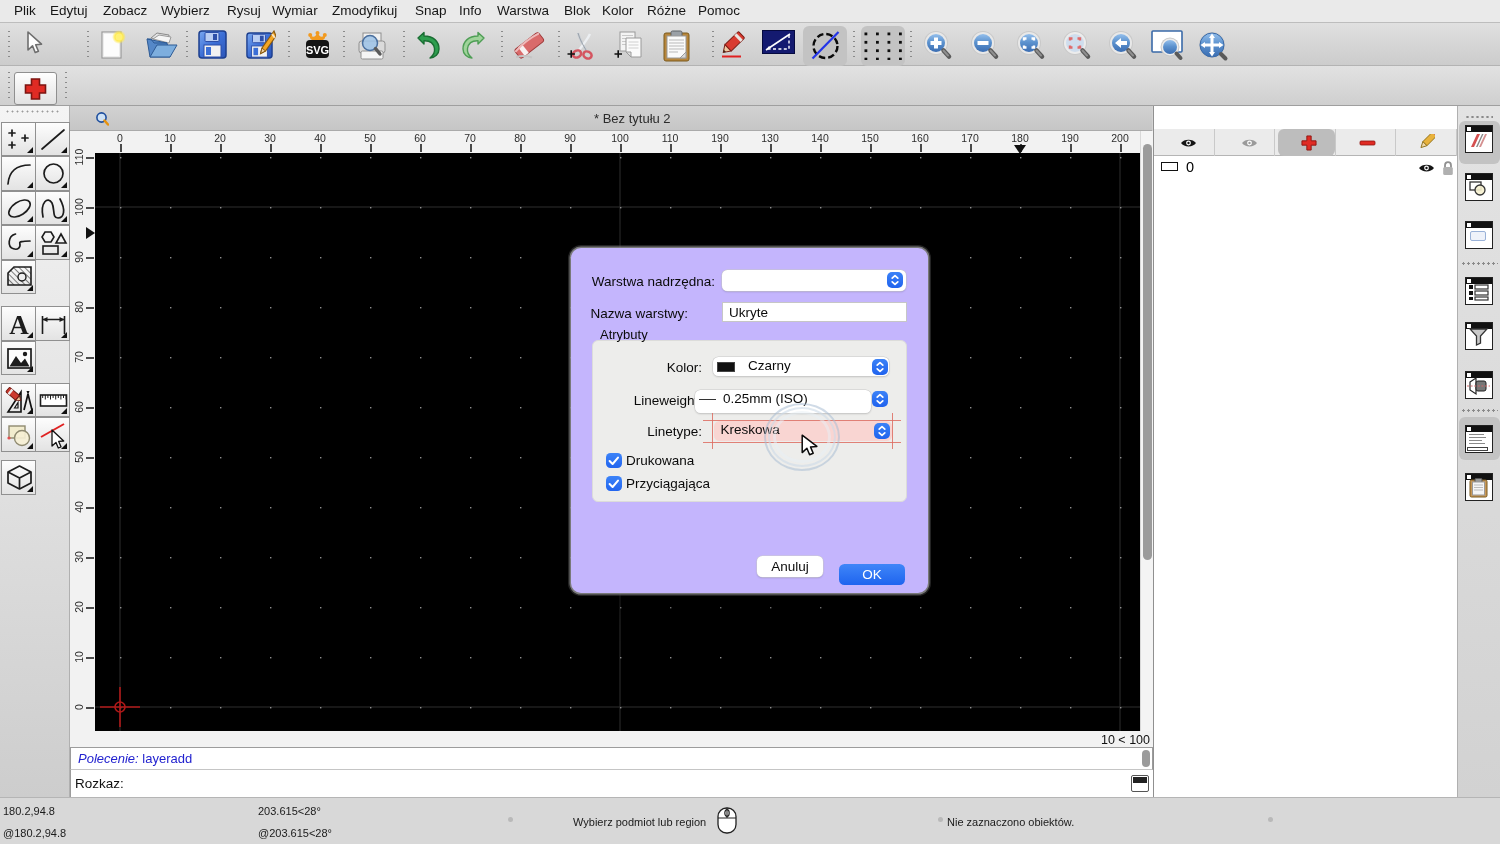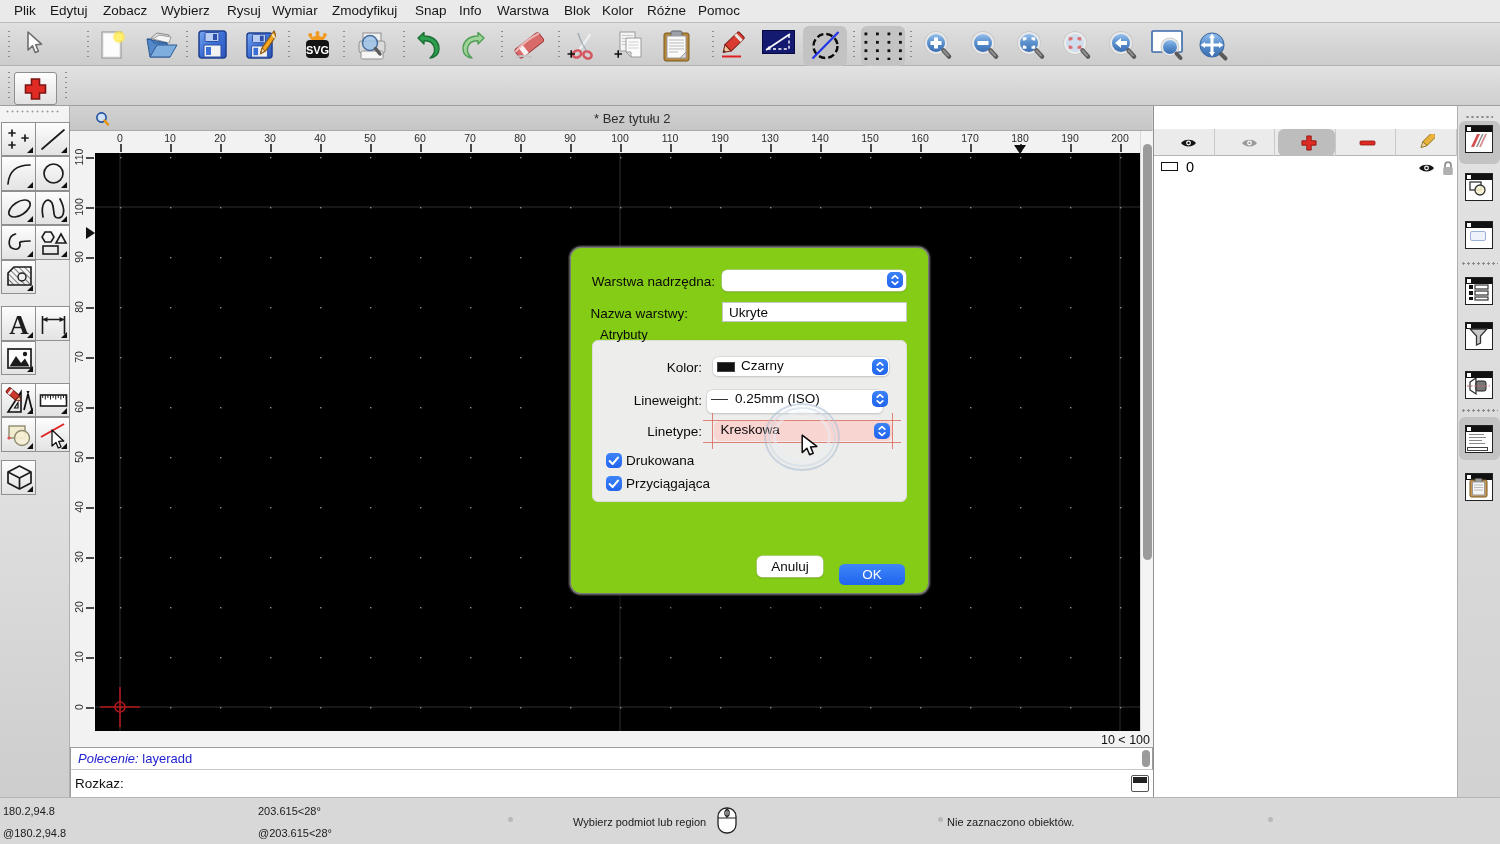--- a/index.html
+++ b/index.html
@@ -31,21 +31,21 @@
 #cmdline{left:70px;top:770px;width:1083px;height:27px;background:#fff;border-left:1px solid #9c9c9c;font-size:13.5px;color:#111;}
 #rpanel{left:1153px;top:106px;width:304px;height:691px;background:#fff;border-left:1px solid #909090;}
 #rphead{position:absolute;left:0;top:0;width:303px;height:23px;background:linear-gradient(#dedede,#c9c9c9);border-bottom:1px solid #a8a8a8;}
 #rptools{position:absolute;left:0;top:23px;width:303px;height:27px;background:#ebebeb;border-bottom:1px solid #b5b5b5;}
 .rpcell{position:absolute;top:0;height:27px;border-right:1px solid #c9c9c9;}
 #rstrip{left:1457px;top:106px;width:43px;height:691px;background:linear-gradient(180deg,#e3e3e3,#d2d2d2);border-left:1px solid #b0b0b0;}
 .mini{position:absolute;left:7px;width:28px;height:28px;background:#fff;border:1.5px solid #222;}
 .minibar{position:absolute;left:0;top:0;width:100%;height:6px;background:#111;}
 .minidot{position:absolute;left:1px;top:1px;width:4px;height:4px;background:#fff;}
 #statusbar{left:0;top:797px;width:1500px;height:47px;background:#d8d8d8;border-top:1px solid #b5b5b5;font-size:11px;color:#1a1a1a;}
-#dialog{left:571px;top:248px;width:357px;height:345px;background:#84cc16;border-radius:10px;box-shadow:0 0 0 1.5px rgba(150,150,150,.75),0 0 0 3px rgba(90,90,90,.4),0 12px 30px rgba(0,0,0,.55);font-size:13.5px;color:#0a0a0a;}
+#dialog{left:571px;top:248px;width:357px;height:345px;background:#c4b5fd;border-radius:10px;box-shadow:0 0 0 1.5px rgba(150,150,150,.75),0 0 0 3px rgba(90,90,90,.4),0 12px 30px rgba(0,0,0,.55);font-size:13.5px;color:#0a0a0a;}
 .dlabel{position:absolute;text-align:right;}
 .combo{position:absolute;background:#fff;border-radius:5.5px;box-shadow:0 0 0 0.5px #c9c9c9,0 1px 2px rgba(0,0,0,.18);}
 .stepper{position:absolute;width:16px;height:16px;border-radius:5px;background:linear-gradient(#3b82f7,#2063ee);}
 .stepper svg{position:absolute;left:1px;top:1px;}
 .tfield{position:absolute;background:#fff;border:1px solid #c6c6c6;}
 .cbx{position:absolute;width:15.5px;height:15.5px;border-radius:4.5px;background:linear-gradient(#3c83f8,#2265ef);}
 .btn{position:absolute;width:66px;height:21px;border-radius:5.5px;font-size:13.5px;text-align:center;line-height:21px;}
 .rippl{position:absolute;border-radius:50%;pointer-events:none;}
 </style></head>
 <body>
@@ -990,31 +990,31 @@
     </div>
     <div class="dlabel" style="left:0px;top:58px;width:117px;">Nazwa warstwy:</div>
     <div class="tfield" style="left:151px;top:54px;width:185px;height:20px;">
       <span style="position:absolute;left:6px;top:2px;">Ukryte</span>
     </div>
     <div style="position:absolute;left:21px;top:92px;width:315px;height:162px;background:#ededeb;border:1px solid #dcdcda;border-radius:6px;"></div>
     <div style="position:absolute;left:29px;top:79px;font-size:13px;">Atrybuty</div>
     <div class="dlabel" style="left:0px;top:112px;width:131px;">Kolor:</div>
     <div class="combo" style="left:142px;top:109px;width:176px;height:19px;">
       <div style="position:absolute;left:4px;top:4.5px;width:18px;height:10px;background:#111;border:1px solid #444;"></div>
-      <span style="position:absolute;left:28px;top:1px;">Czarny</span>
+      <span style="position:absolute;left:35px;top:1px;">Czarny</span>
     </div>
     <div class="stepper" style="left:301px;top:110.5px;">
       <svg width="14" height="14" viewBox="0 0 14 14">
         <g stroke="#fff" stroke-width="1.7" fill="none" stroke-linecap="round" stroke-linejoin="round">
           <path d="M4.2 5.2 L7 2.6 L9.8 5.2 M4.2 8.8 L7 11.4 L9.8 8.8"></path>
         </g>
       </svg>
     </div>
     <div class="dlabel" style="left:0px;top:144.5px;width:131px;">Lineweight:</div>
-    <div class="combo" style="left:136px;top:141.5px;width:176px;height:23px;">
+    <div class="combo" style="left:124px;top:141.5px;width:176px;height:23px;">
       <div style="position:absolute;left:4px;top:9px;width:17px;height:1.8px;background:#333;"></div>
       <span style="position:absolute;left:28px;top:1px;">0.25mm (ISO)</span>
     </div>
     <div class="stepper" style="left:301px;top:143px;">
       <svg width="14" height="14" viewBox="0 0 14 14">
         <g stroke="#fff" stroke-width="1.7" fill="none" stroke-linecap="round" stroke-linejoin="round">
           <path d="M4.2 5.2 L7 2.6 L9.8 5.2 M4.2 8.8 L7 11.4 L9.8 8.8"></path>
         </g>
       </svg>
     </div>

